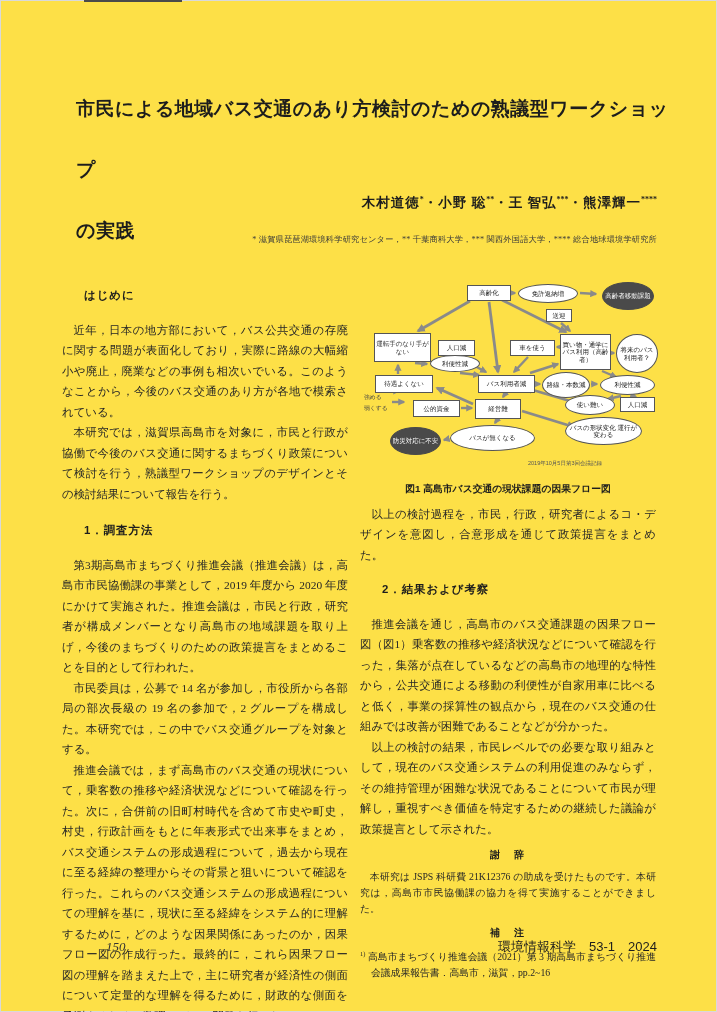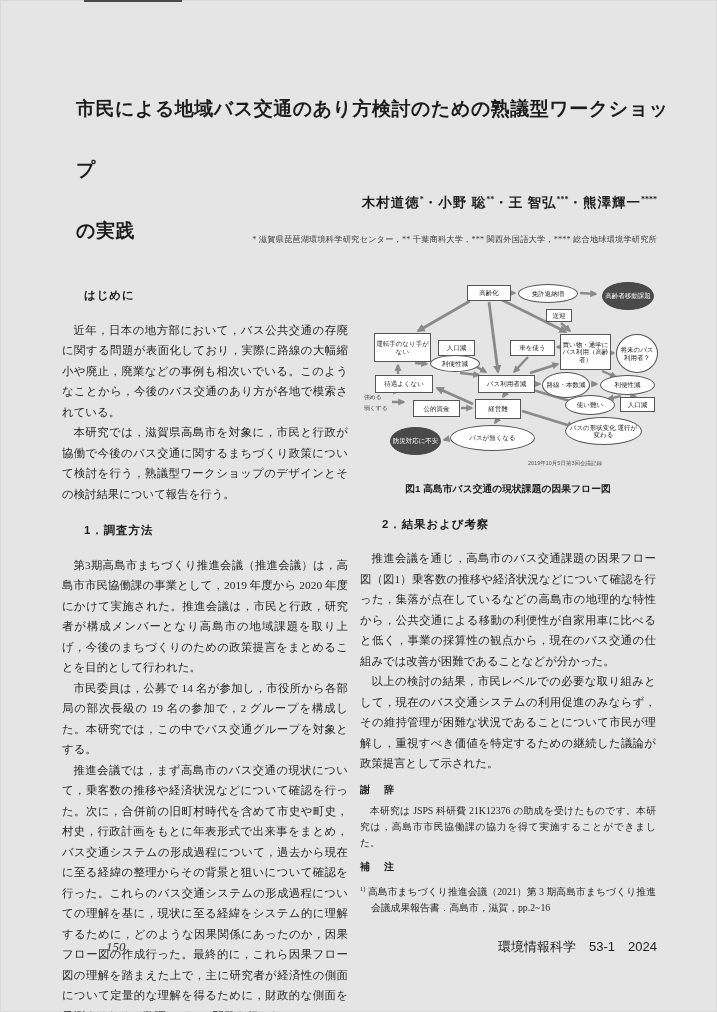--- a/index.html
+++ b/index.html
@@ -1,19 +1,19 @@
 <!DOCTYPE html>
 <html><head>
 <meta charset="utf-8">
 <style>
   * { margin:0; padding:0; box-sizing:border-box; }
   html,body { width:717px; background:#fff; }
   .page {
     position:relative; width:717px; height:1012px;
-    background:#e5e5e5;
+    background:#fde047;
     box-shadow: inset 0 0 0 1px #d9d9d9;
     font-family:"Liberation Serif","DejaVu Serif",serif;
     color:#262626; overflow:hidden;
   }
   .scan-artifact { position:absolute; left:84px; top:0; width:98px; height:2px; background:#4a4a4a; }
 
   .title {
     position:absolute; left:76px; top:78px; width:600px;
     font-size:19px; font-weight:600; line-height:61px;
     letter-spacing:.5px; white-space:pre-line; color:#1d1d1d;
@@ -54,21 +54,21 @@
   .fn.r { background:#fff; border:1px solid #555; }
   .fn.e { background:#fff; border:1px solid #555; border-radius:50%; }
   .fn.d { background:#4a4a4a; color:#fff; border:1px solid #4a4a4a; border-radius:50%; }
   .leg { position:absolute; font-size:5.8px; color:#444; }
   .fig-src { position:absolute; left:168px; top:172px; font-size:5.5px; color:#555; }
   figcaption {
     text-align:center; font-family:"Liberation Sans","DejaVu Sans",sans-serif;
     font-weight:bold; font-size:9.8px; margin:8px 0 4px 0; color:#1d1d1d;
   }
   .small-head {
-    text-align:left; font-family:"Liberation Sans","DejaVu Sans",sans-serif;
+    text-align:center; font-family:"Liberation Sans","DejaVu Sans",sans-serif;
     font-weight:bold; font-size:10px; letter-spacing:2px; color:#1d1d1d;
     margin:6px 0 3px 0;
   }
   .small { font-size:9.8px; line-height:16px; text-align:justify; }
   p.small.ack { text-indent:1em; }
   p.small.note { padding-left:11px; text-indent:-11px !important; margin-top:2px; }
   .note sup { font-size:6.5px; }
   .codesign { margin-top:2px; }
 
   .pagenum { position:absolute; left:78px; top:939px; font-style:italic; font-size:13px; color:#333;margin-left:28px; }
@@ -167,20 +167,21 @@
           <div class="fn e" style="left:90px;top:144px;width:85px;height:26px">バスが無くなる</div>
           <div class="fn d" style="left:30px;top:146px;width:51px;height:28px">防災対応に不安</div>
 
           <div class="leg" style="left:4px;top:106px">強める</div>
           <div class="leg" style="left:4px;top:117px">弱くする</div>
           <div class="fig-src">2019年10月5日第3回会議記録</div>
         </div>
         <figcaption>図1 高島市バス交通の現状課題の因果フロー図</figcaption>
       </figure>
 
+      <p class="codesign">以上の検討過程を，市民，行政，研究者によるコ・デザインを意図し，合意形成を通じて政策提言をまとめた。</p>
 
       <h2 class="h-results">2．結果および考察</h2>
       <p>推進会議を通じ，高島市のバス交通課題の因果フロー図（図1）乗客数の推移や経済状況などについて確認を行った，集落が点在しているなどの高島市の地理的な特性から，公共交通による移動の利便性が自家用車に比べると低く，事業の採算性の観点から，現在のバス交通の仕組みでは改善が困難であることなどが分かった。</p>
       <p>以上の検討の結果，市民レベルでの必要な取り組みとして，現在のバス交通システムの利用促進のみならず，その維持管理が困難な状況であることについて市民が理解し，重視すべき価値を特定するための継続した議論が政策提言として示された。</p>
 
       <div class="small-head">謝　辞</div>
       <p class="small ack">本研究は JSPS 科研費 21K12376 の助成を受けたものです。本研究は，高島市市民協働課の協力を得て実施することができました。</p>
 
       <div class="small-head">補　注</div>
       <p class="small note"><sup>1)</sup> <span>高島市まちづくり推進会議（2021）第 3 期高島市まちづくり推進会議成果報告書．高島市，滋賀，pp.2~16</span></p>

